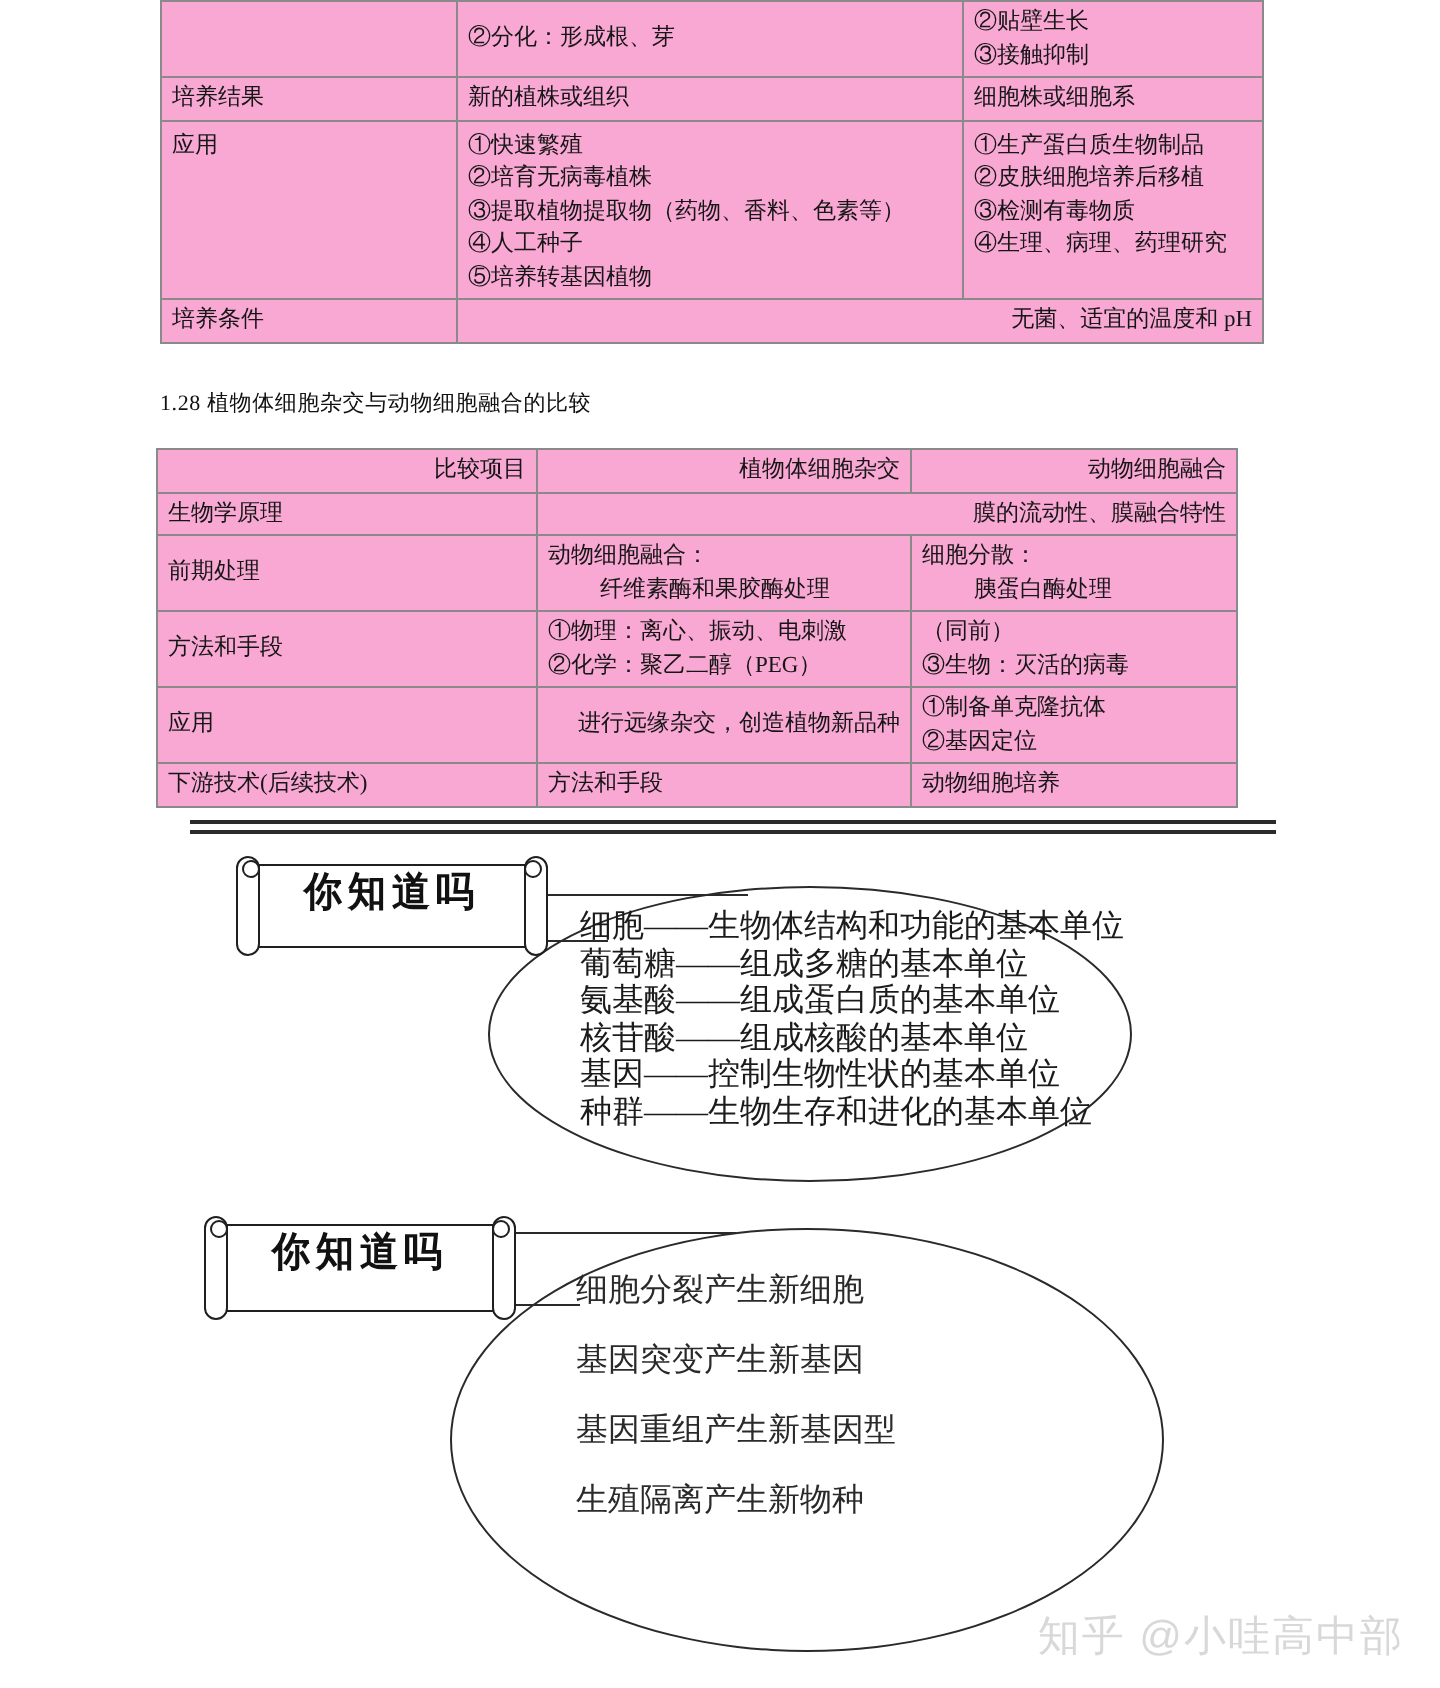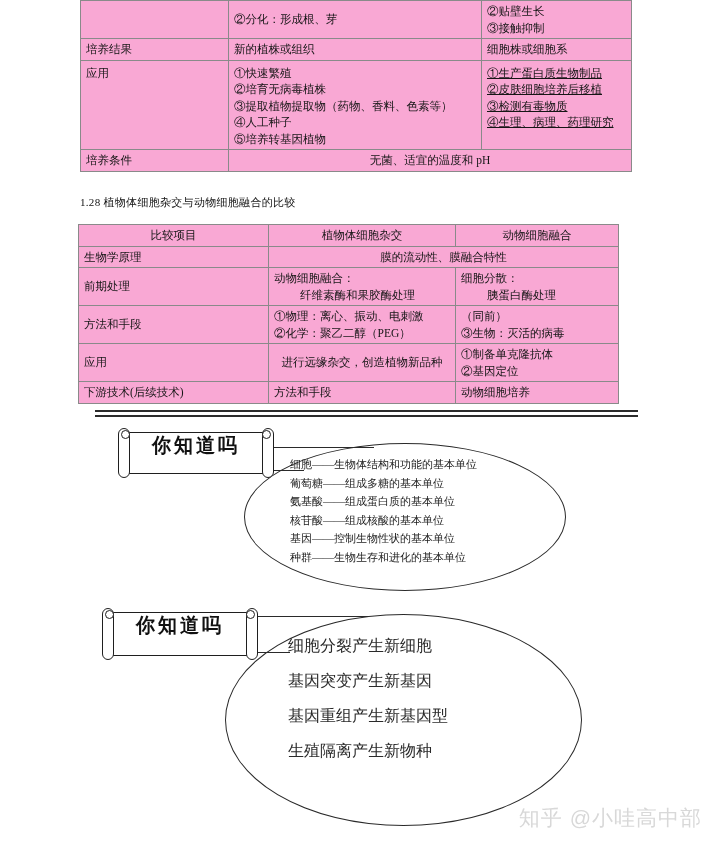--- a/index.html
+++ b/index.html
@@ -25,21 +25,21 @@
   }
   .doc-table td {
     border: 1px solid #8a8a8a;
     padding: 2px 5px;
     vertical-align: middle;
     font-size: 11.5px;
     line-height: 16.5px;
     font-family: "Liberation Serif", "DejaVu Serif", serif;
     color: #161616;
   }
-  .doc-table td.center { text-align: center; }
+  .doc-table td.center { text-align: right; }
   .doc-table td.left { text-align: left; }
 
   
   #table-cell-culture {
     left: 80px;
     top: 0px;
     width: 551px;
   }
   #table-cell-culture col.c1 { width: 148px; }
   #table-cell-culture col.c2 { width: 253px; }
@@ -151,21 +151,21 @@
     white-space: nowrap;
   }
   .oval-text .line { display: block; }
 
   
   #know-block-1 { left: 0; top: 0; width: 720px; height: 0; }
   #banner-1 { left: 126px; top: 432px; width: 140px; height: 42px; }
   #oval-1 { left: 244px; top: 443px; width: 322px; height: 148px; }
   #oval-text-1 {
     left: 290px; top: 455px;
-    font-size: 11px;
+    font-size: 16px;
     line-height: 18.6px;
   }
   
   #connector-1-top {
     position: absolute;
     left: 264px; top: 447px;
     width: 110px; height: 0;
     border-top: 1.4px solid #2a2a2a;
     z-index: 3;
   }
@@ -247,21 +247,21 @@
     </tr>
     <tr>
       <td class="left" style="vertical-align:top;padding-top:4px;">应用</td>
       <td class="left cell-lines" style="vertical-align:top;padding-top:4px;">
         <span>①快速繁殖</span>
         <span>②培育无病毒植株</span>
         <span>③提取植物提取物（药物、香料、色素等）</span>
         <span>④人工种子</span>
         <span>⑤培养转基因植物</span>
       </td>
-      <td class="left cell-lines" style="vertical-align:top;padding-top:4px;text-decoration:underline;">
+      <td class="left cell-lines" style="vertical-align:top;padding-top:4px;">
         <span>①生产蛋白质生物制品</span>
         <span>②皮肤细胞培养后移植</span>
         <span>③检测有毒物质</span>
         <span>④生理、病理、药理研究</span>
       </td>
     </tr>
     <tr>
       <td class="left">培养条件</td>
       <td class="center" colspan="2">无菌、适宜的温度和 pH</td>
     </tr>

